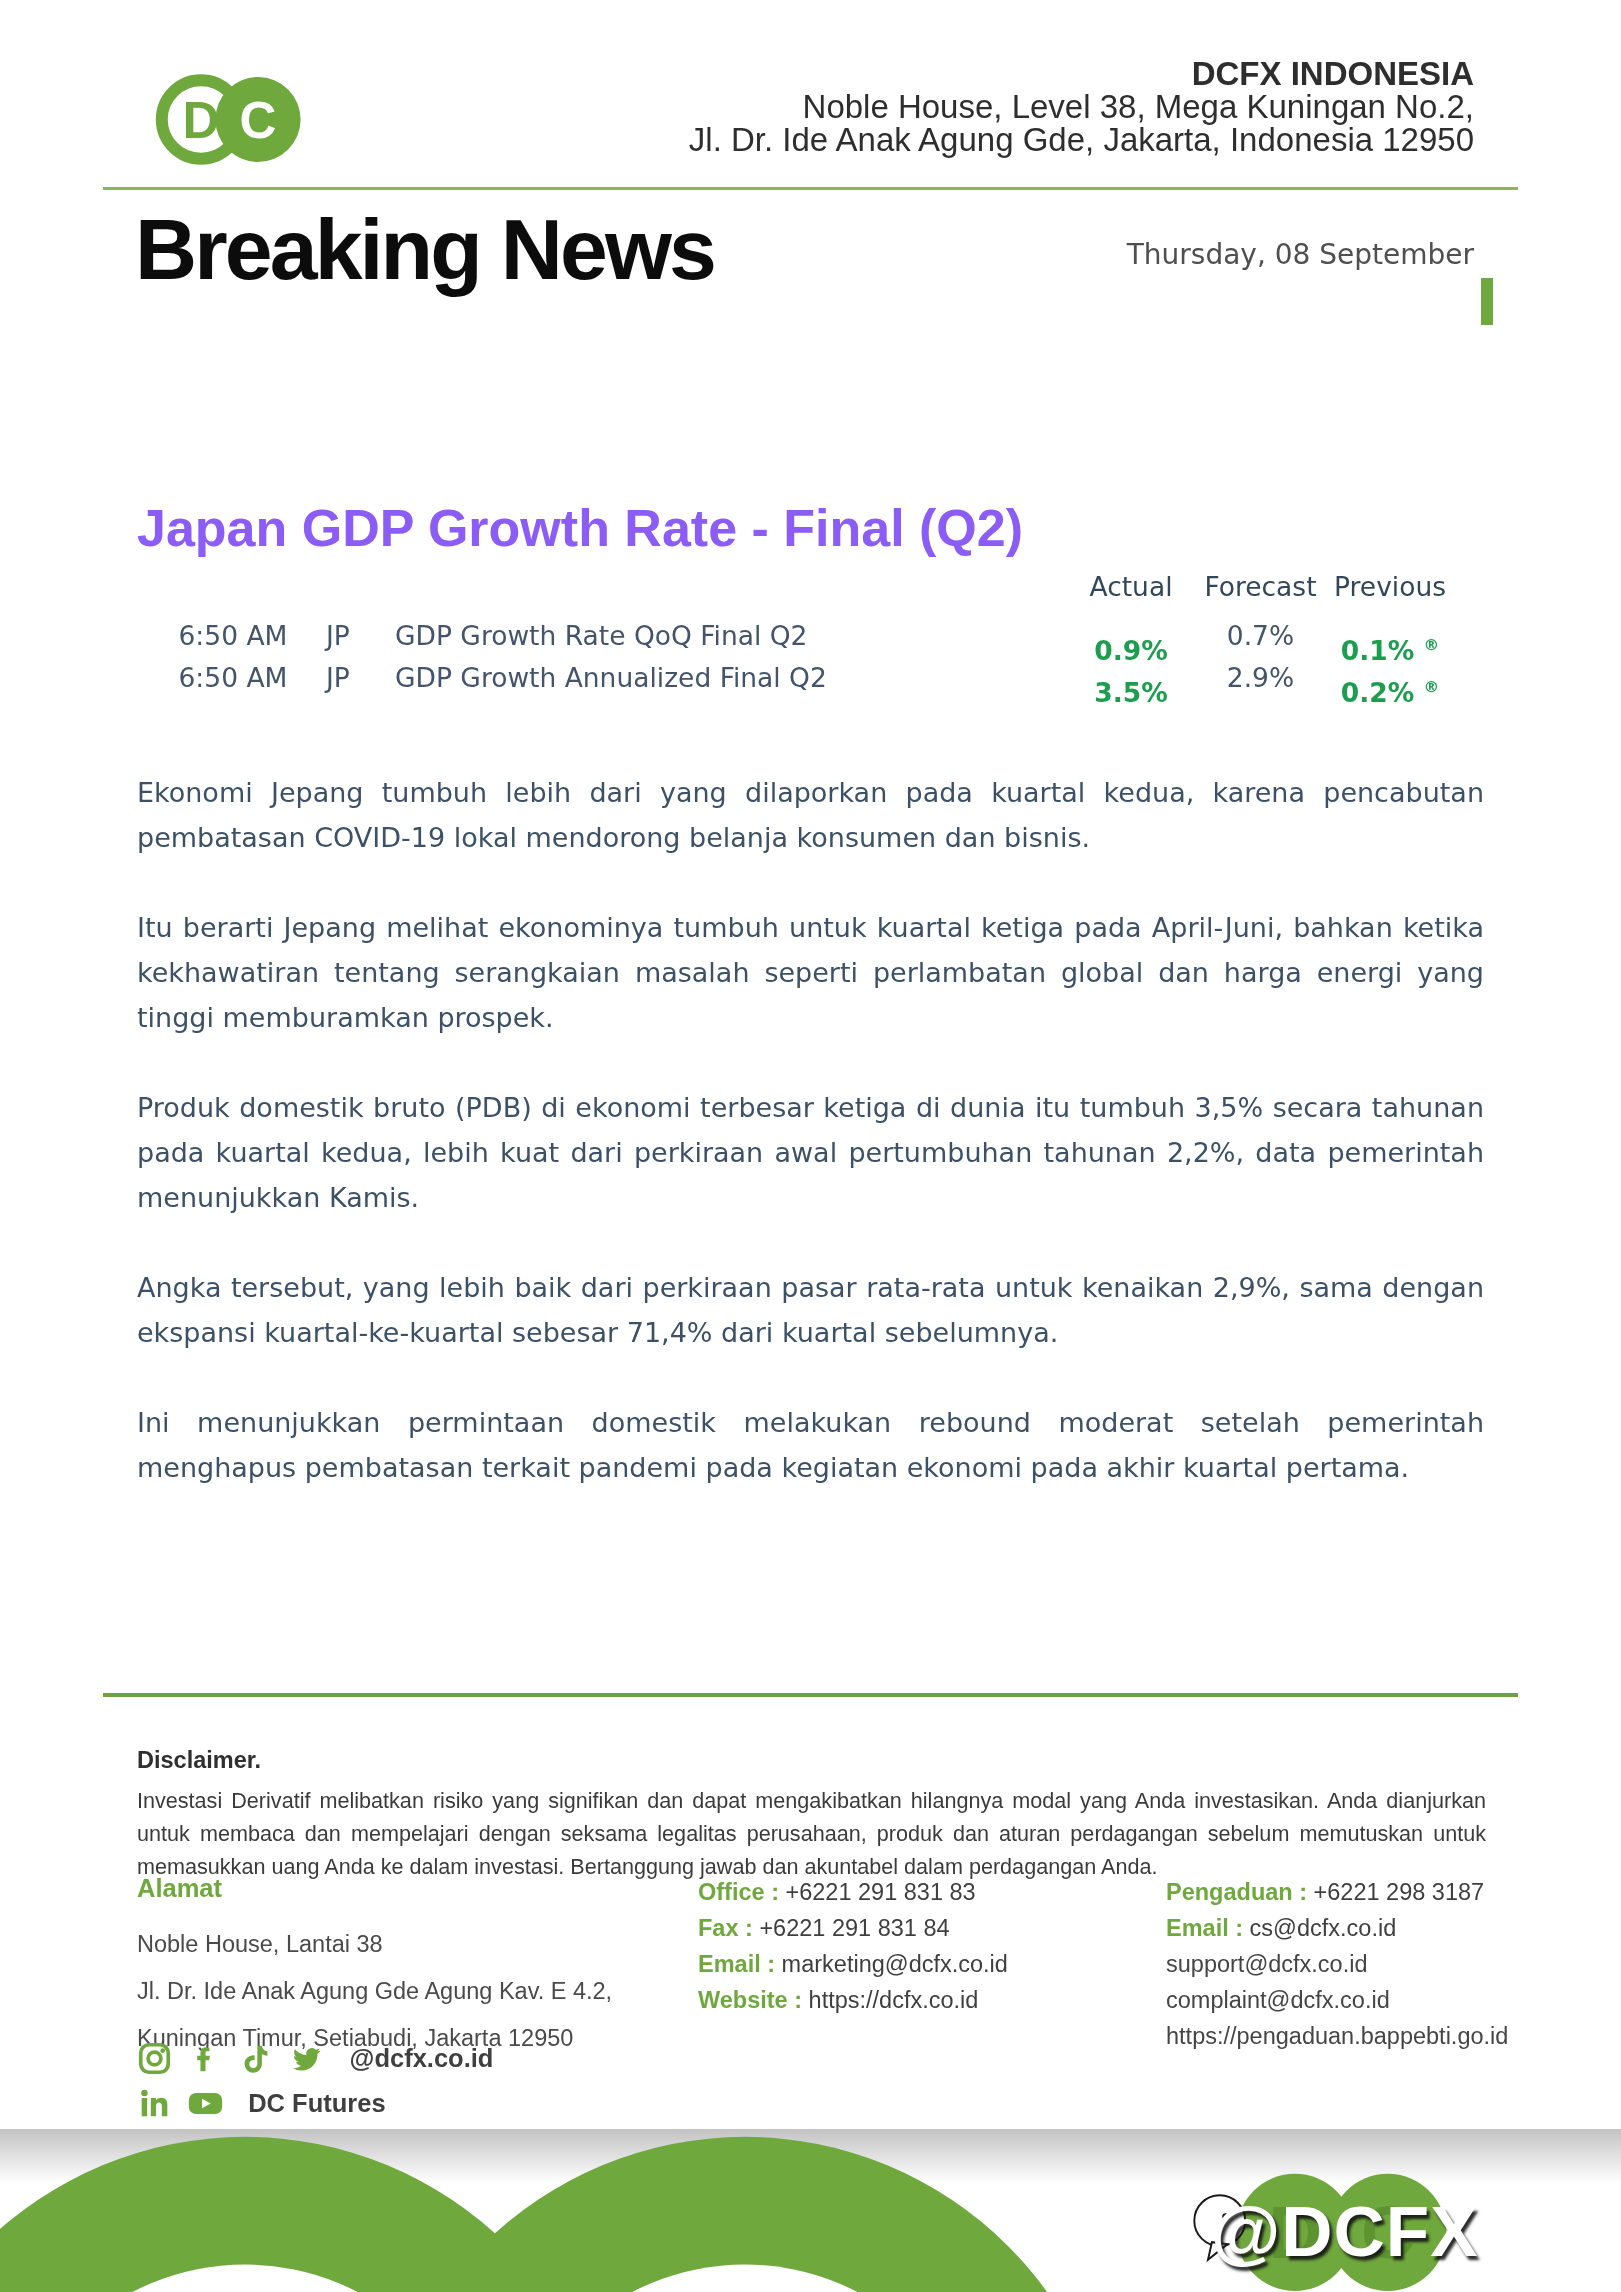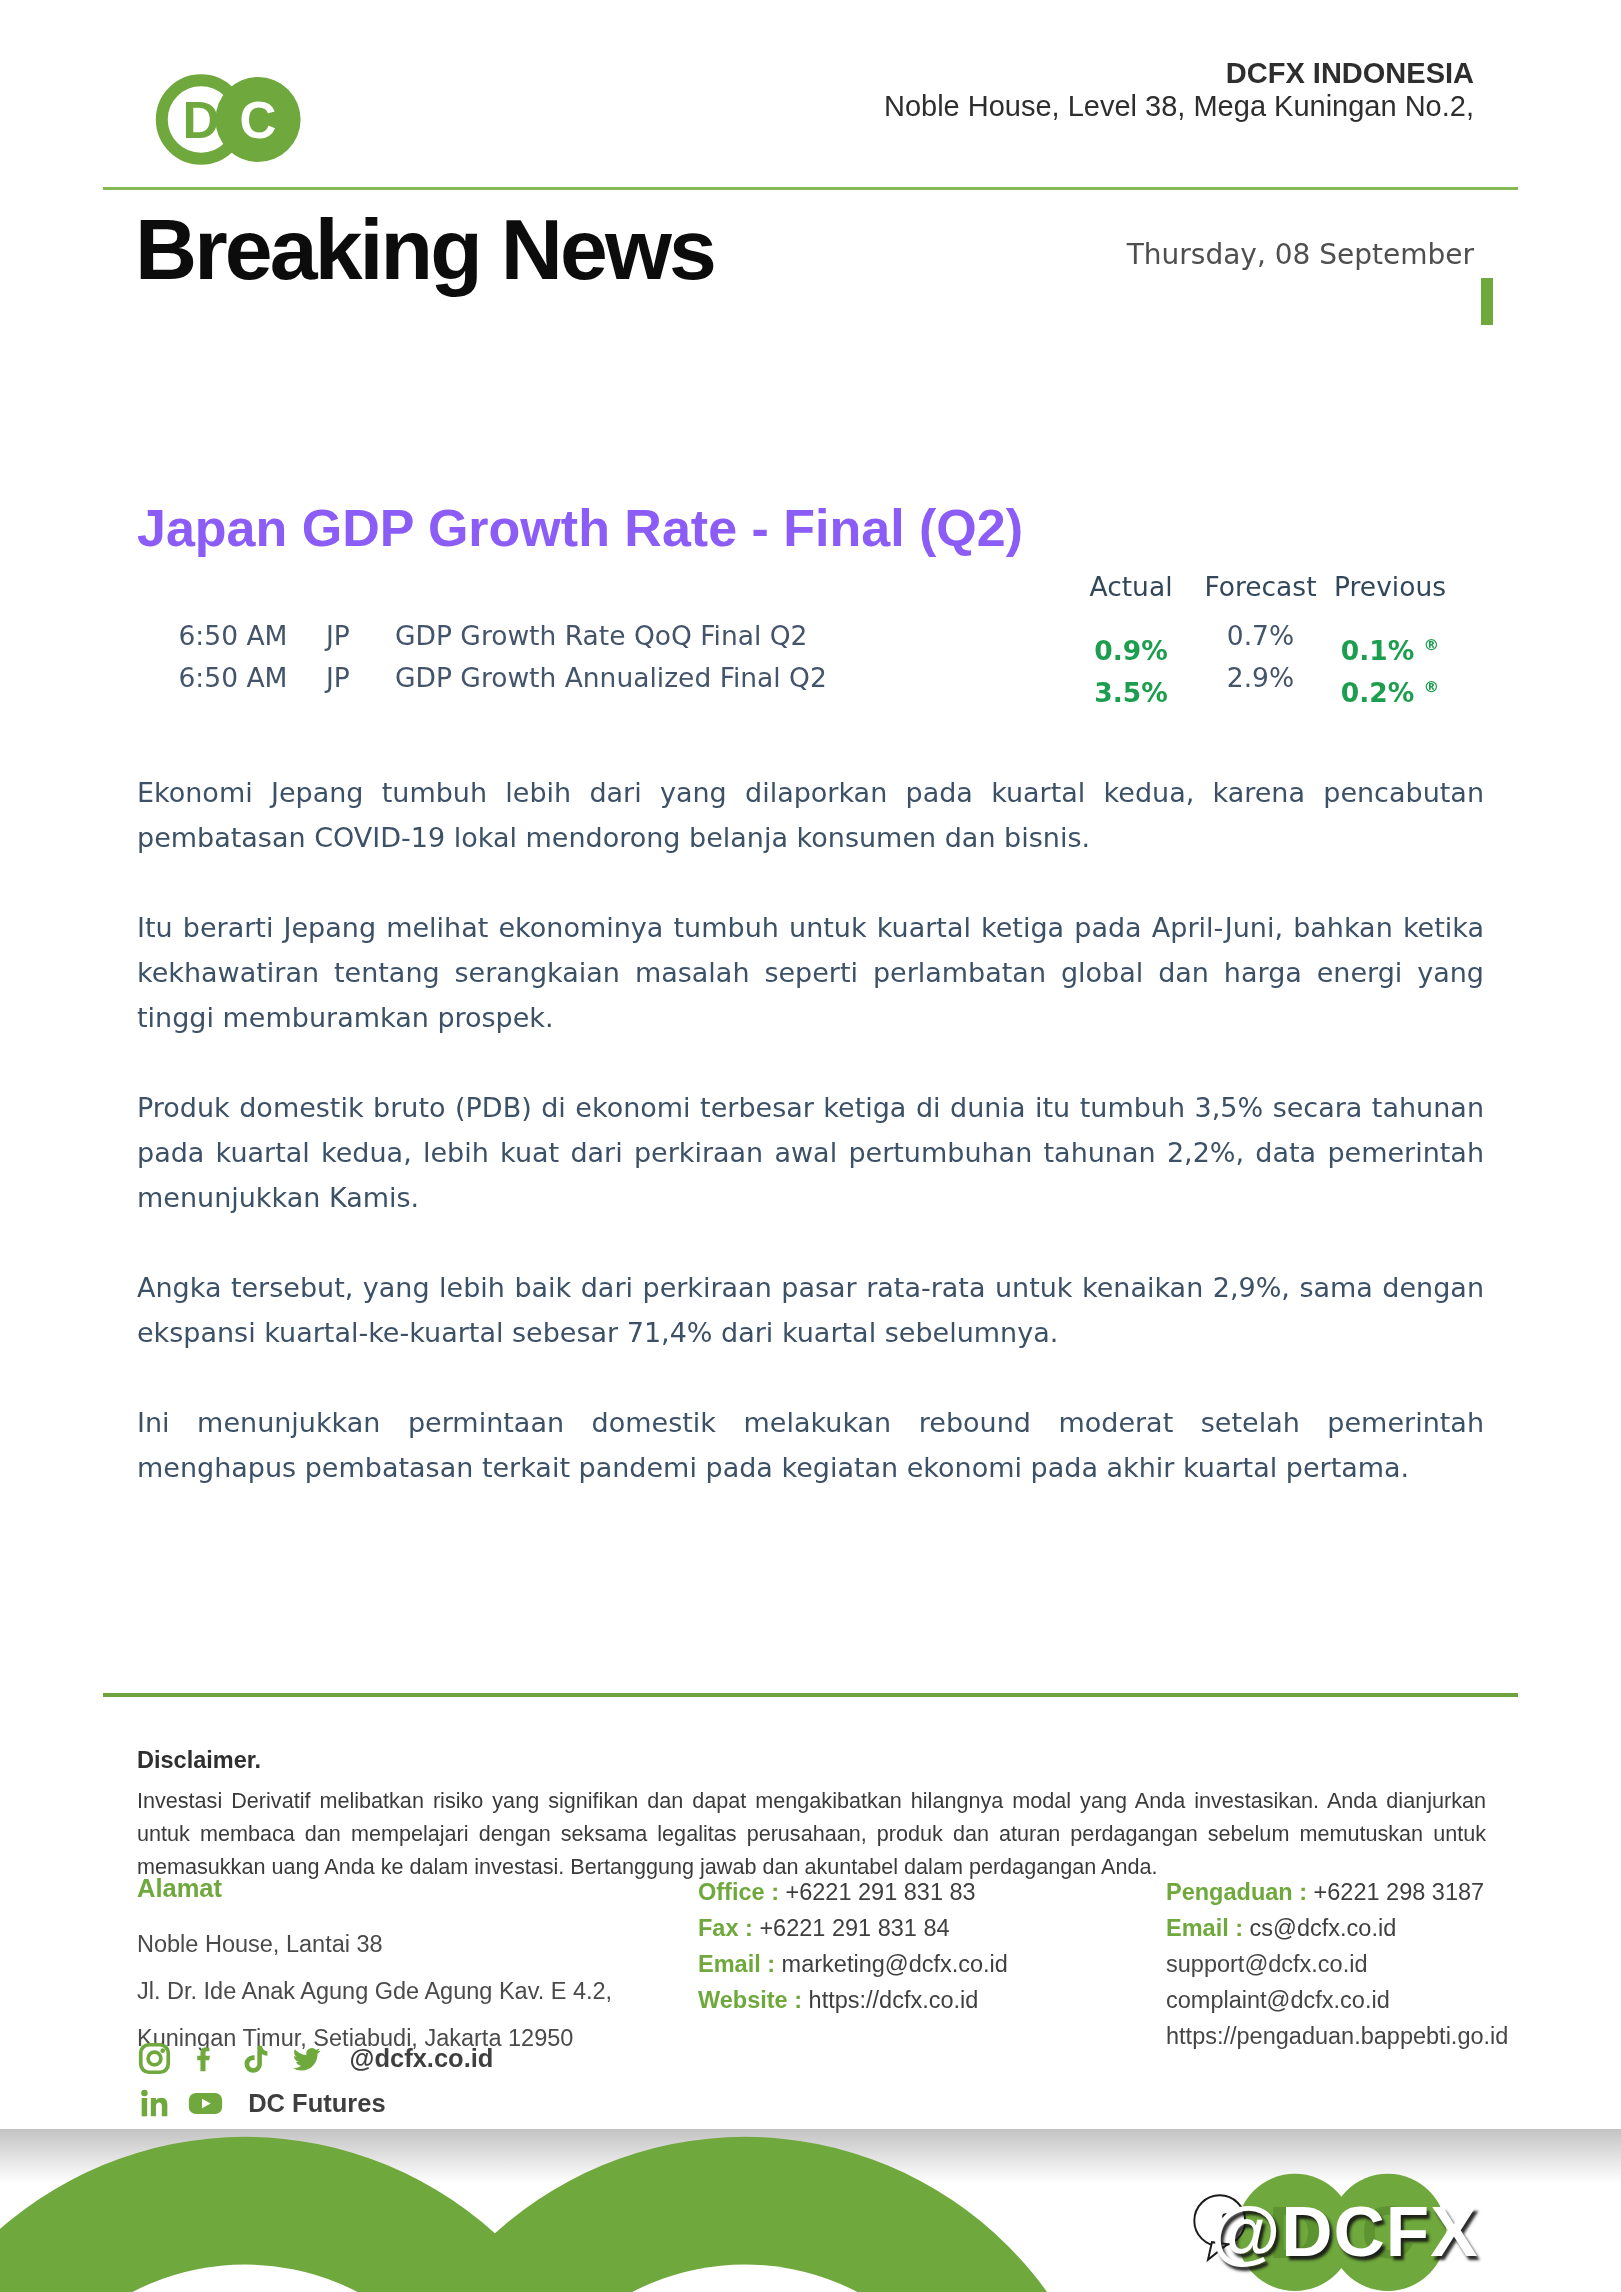--- a/index.html
+++ b/index.html
@@ -7,21 +7,21 @@
   body { font-family:"DejaVu Sans","Liberation Sans",sans-serif; }
   .page {
     position:relative; width:1621px; height:2293px; margin:0 auto;
     background:#ffffff; overflow:hidden;
   }
 
   
   .logo { position:absolute; left:155px; top:57px; width:149px; height:125px; }
   .hdr-address {
     position:absolute; top:57px; right:147px; text-align:right;
-    font-size:29px; line-height:33px; color:#2e2e2e;
+    font-size:33px; line-height:33px; color:#2e2e2e;
     font-family:"Liberation Sans",sans-serif;
   }
   .hdr-address .company { font-weight:700; }
   .rule { position:absolute; left:103px; right:103px; height:2.9px; background:#85ba57; }
   .rule-top { top:187px; }
   .rule-bottom { top:1693px; height:3.9px; background:#6da23f; }
 
   
   .masthead-title {
     position:absolute; left:135px; top:200px;
@@ -104,20 +104,21 @@
   <svg class="logo" viewBox="0 0 175 128">
     <circle cx="54" cy="64" r="46" fill="#ffffff" stroke="#6fa83c" stroke-width="14"></circle>
     <text x="54" y="86" text-anchor="middle" font-size="60" font-weight="900" font-family="Liberation Sans, sans-serif" fill="#6fa83c">D</text>
     <circle cx="121" cy="64" r="50" fill="#6fa83c"></circle>
     <text x="121" y="86" text-anchor="middle" font-size="60" font-weight="900" font-family="Liberation Sans, sans-serif" fill="#ffffff">C</text>
   </svg>
 
   <div class="hdr-address">
     <div class="company">DCFX INDONESIA</div>
     <div>Noble House, Level 38, Mega Kuningan No.2,</div>
+    <div>Jl. Dr. Ide Anak Agung Gde, Jakarta, Indonesia 12950</div>
   </div>
 
   <div class="rule rule-top"></div>
 
   <div class="masthead-title">Breaking News</div>
   <div class="masthead-date">Thursday, 08 September</div>
   <div class="date-tick"></div>
 
   <h1 class="article-title">Japan GDP Growth Rate - Final (Q2)</h1>
 

